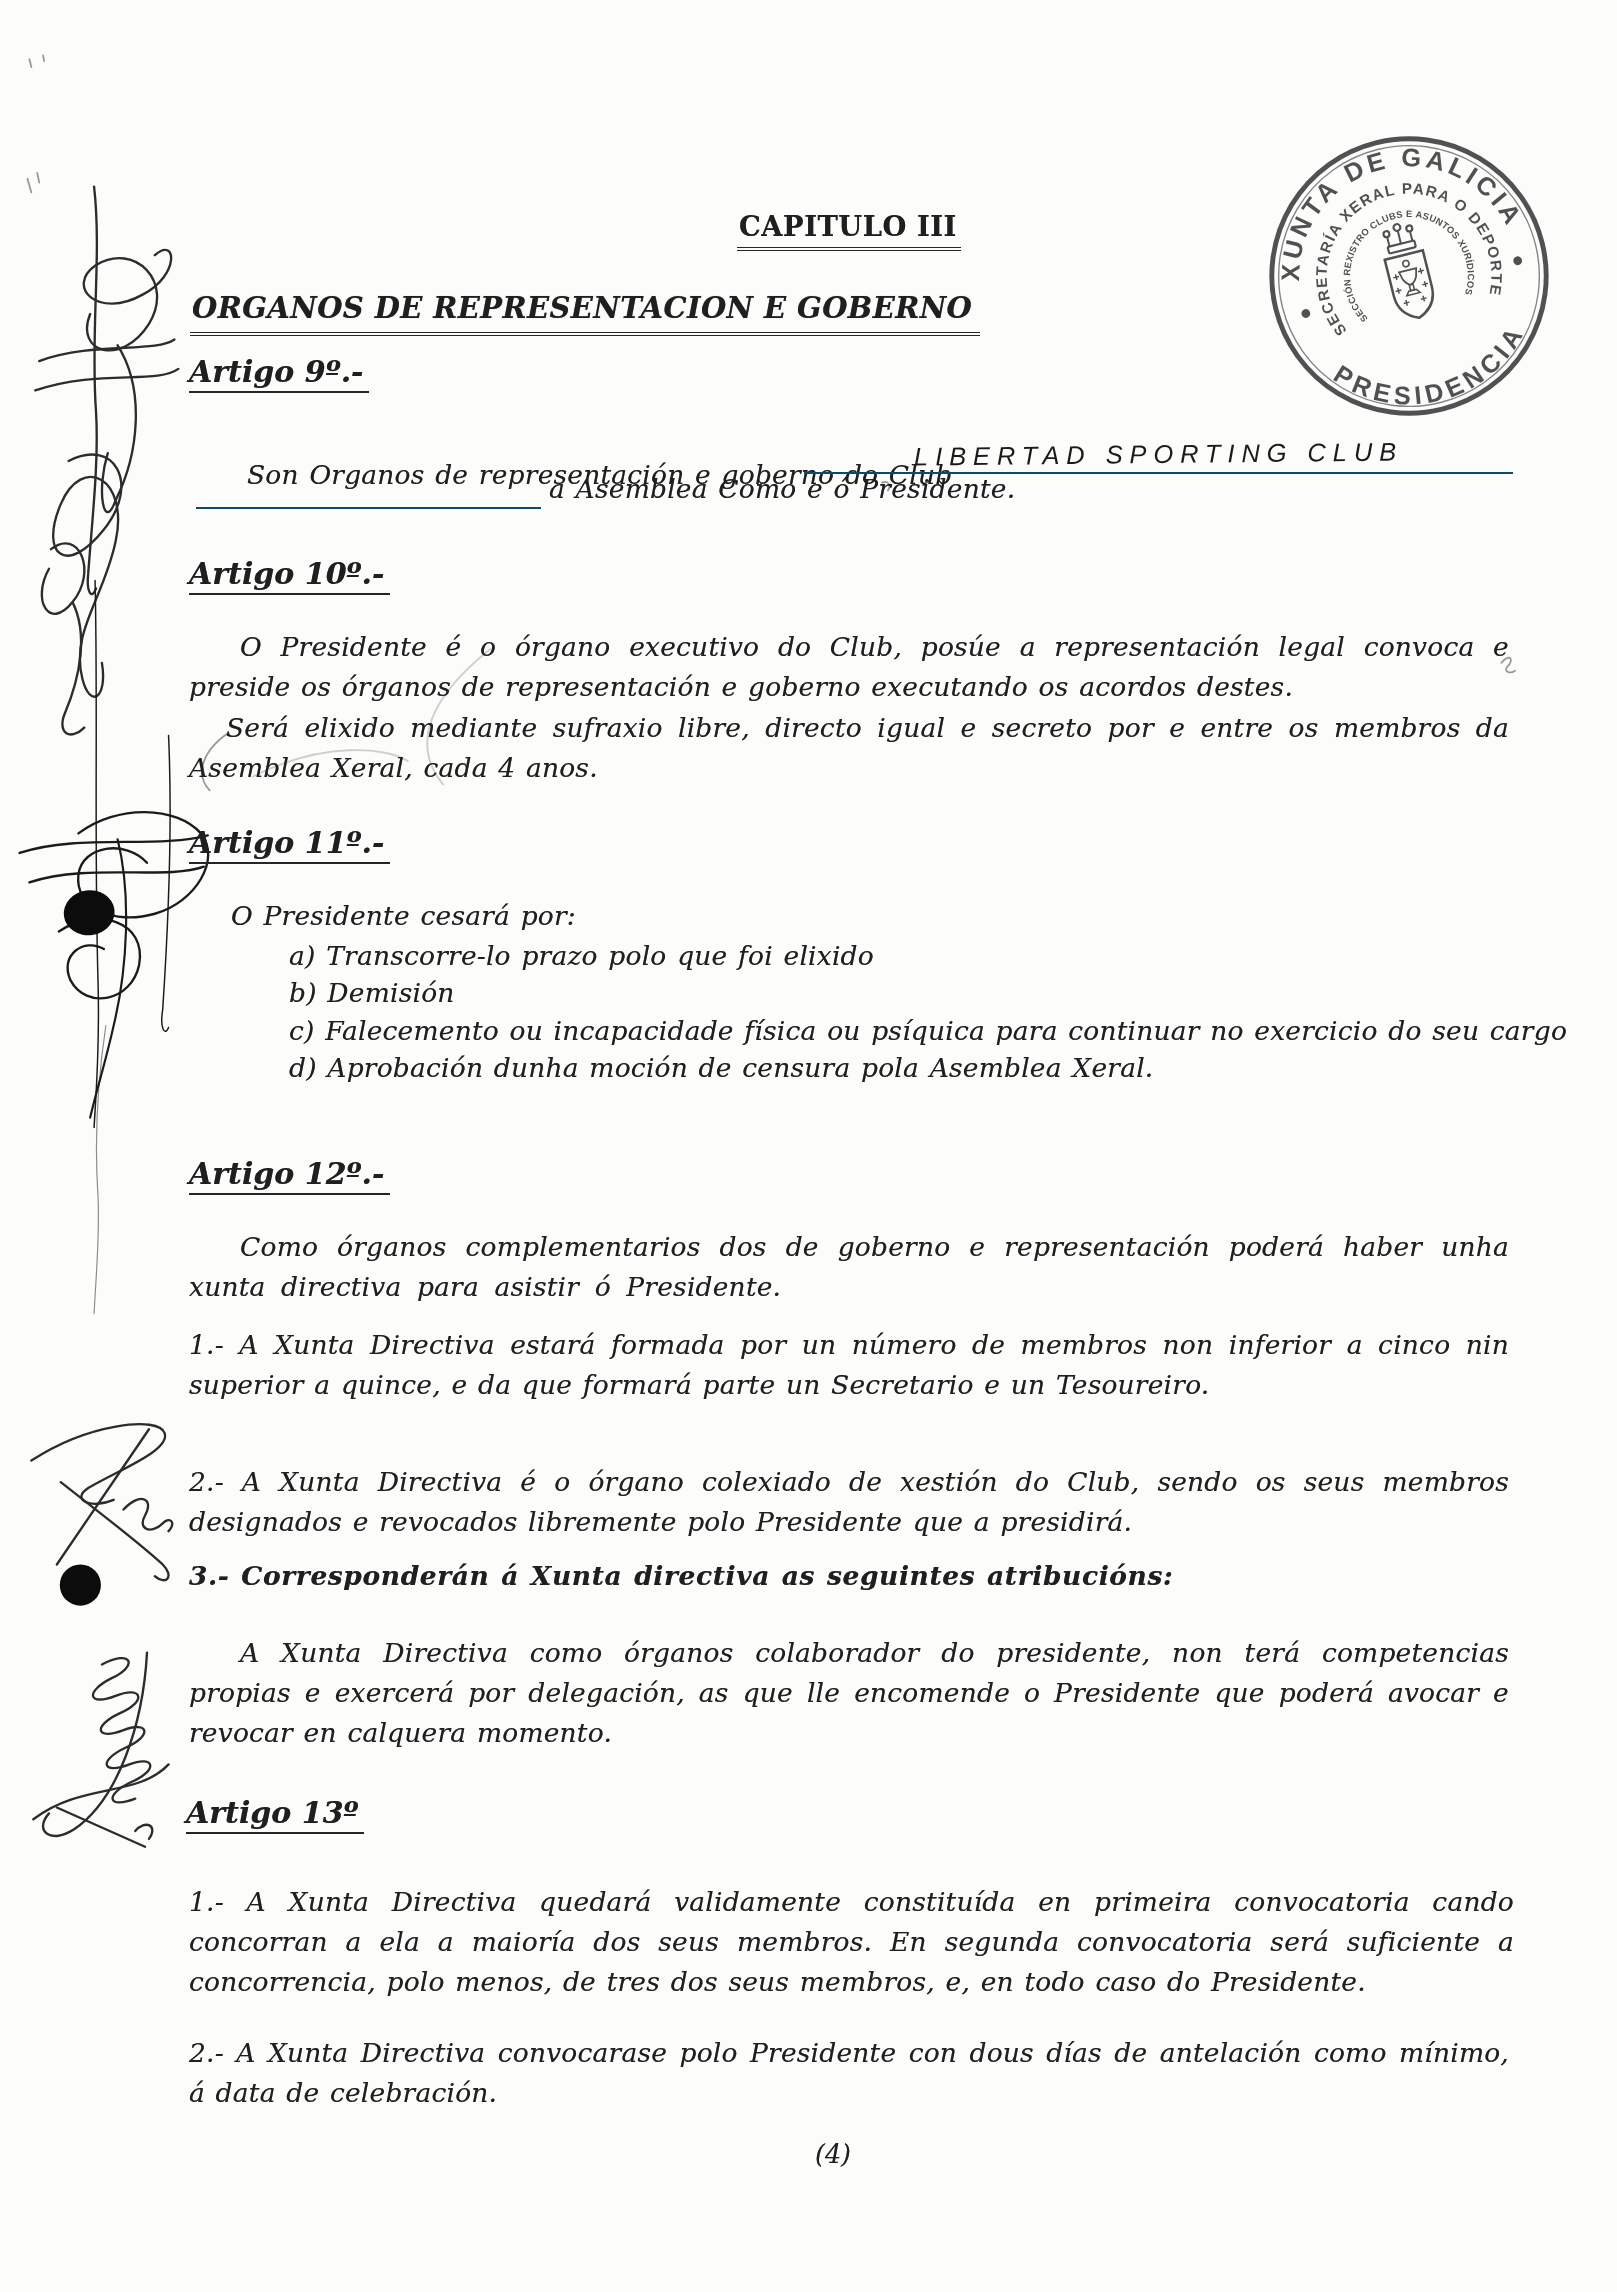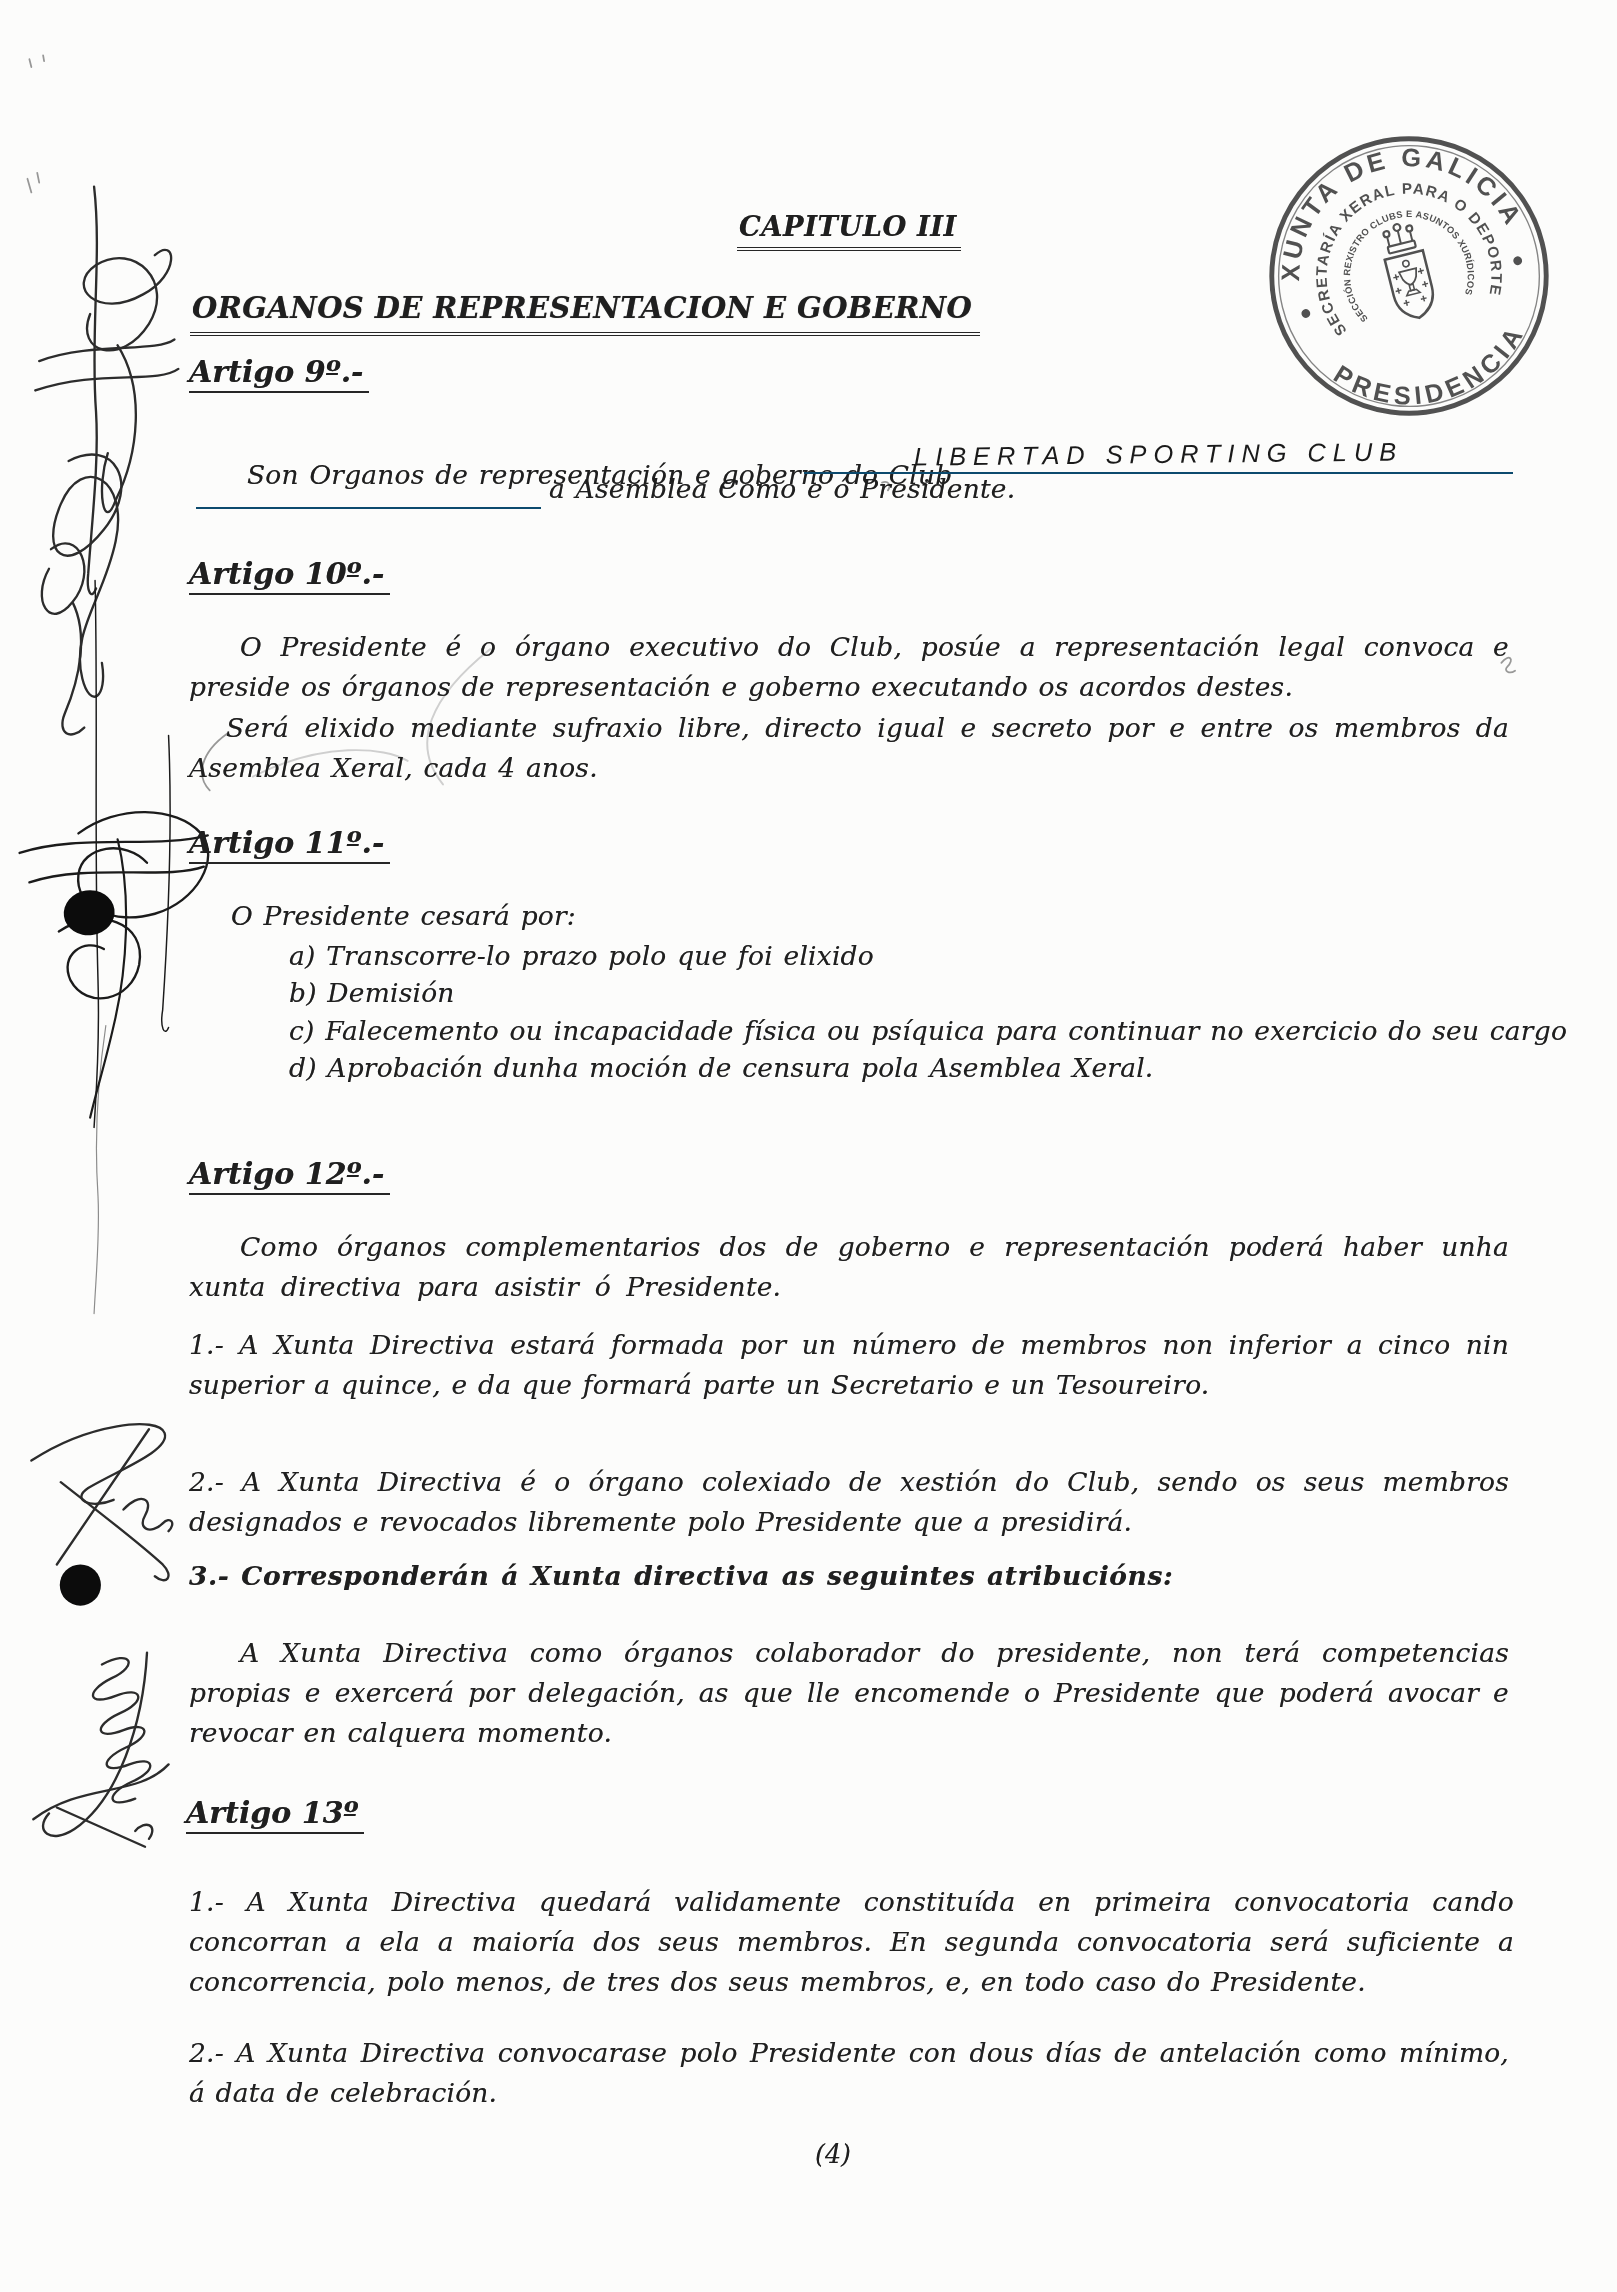--- a/index.html
+++ b/index.html
@@ -27,21 +27,21 @@
     position:absolute;
     font-style:italic;font-weight:700;
     font-size:30px;line-height:33px;
     display:inline-block;
     border-bottom:2.9px solid #262626;
     padding:0 5.9px 2.9px 0;
     text-shadow:0 0 0.6px rgba(30,30,30,.6);
   }
   .chapter-title{
     position:absolute;left:737px;top:192px;
-    font-style:italic;font-weight:700;font-size:27.4px;
+    font-weight:700;font-size:27.4px;
     letter-spacing:0.5px;
     border-bottom:4.9px double #262626;
     padding:0 3.9px 4.9px 2px;
     text-shadow:0 0 0.6px rgba(30,30,30,.6);
   }
   .section-heading{
     position:absolute;left:190px;top:267px;
     font-style:italic;font-weight:700;font-size:29px;
     letter-spacing:0.4px;
     border-bottom:4.9px double #262626;

